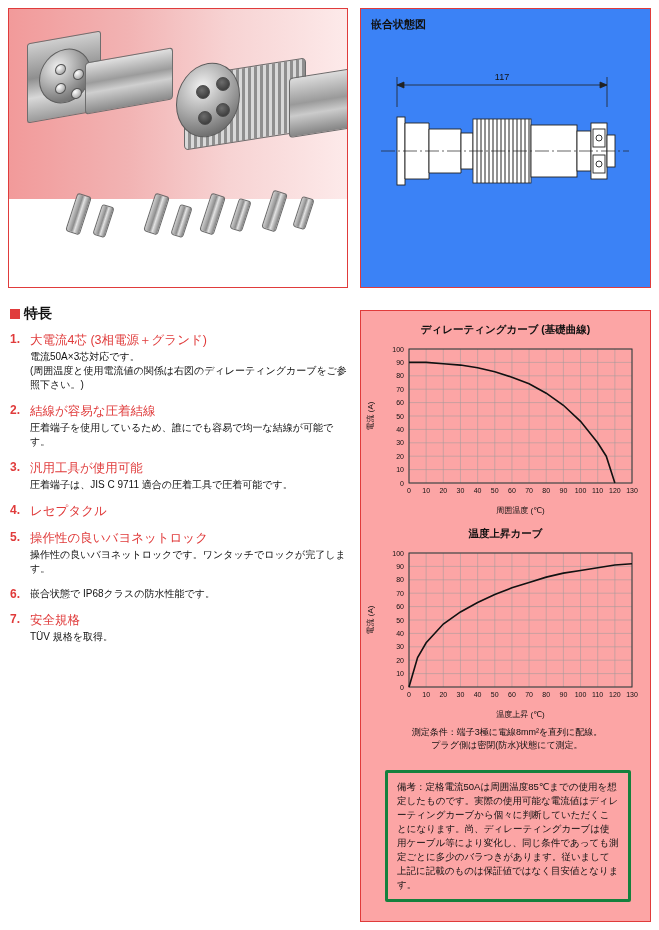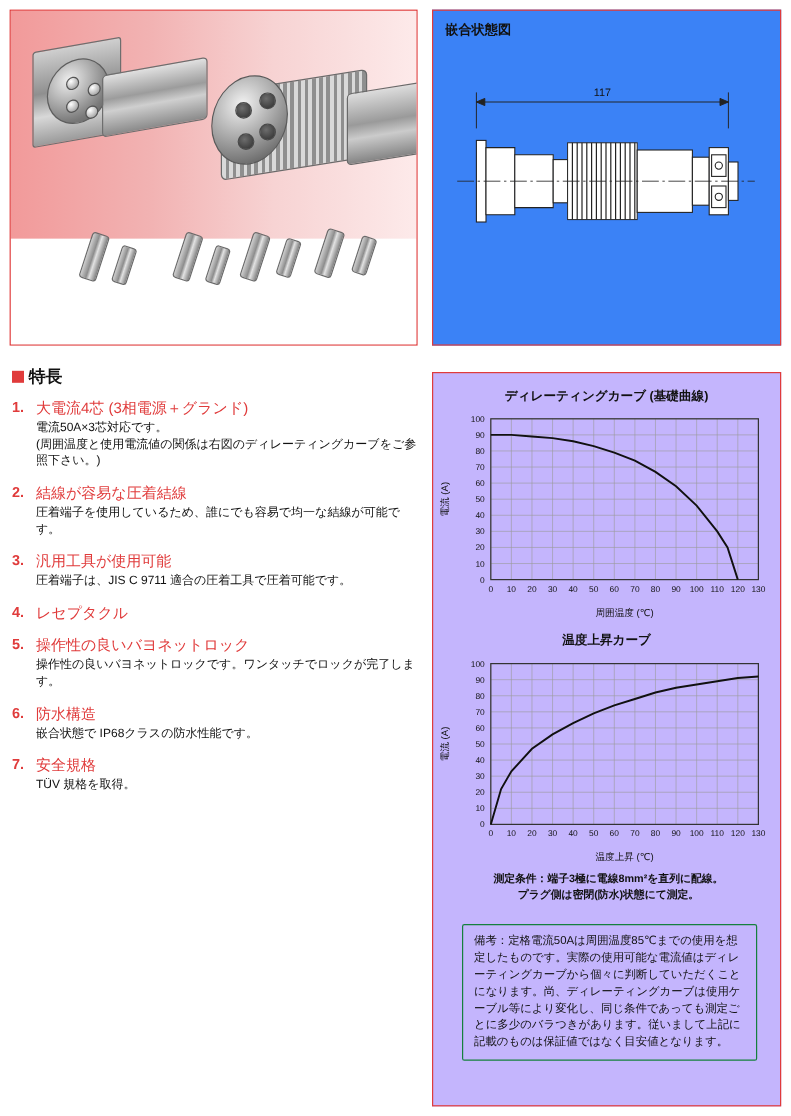--- a/index.html
+++ b/index.html
@@ -81,21 +81,21 @@
 
   .mating-box{
     position:absolute;left:360px;top:8px;width:291px;height:280px;
     border:1px solid #e03b3b;box-sizing:border-box;background:#3b82f6;
   }
   .mating-title{
     position:absolute;left:10px;top:8px;font-size:11px;font-weight:bold;color:#111;
   }
   .curve-box{
     position:absolute;left:360px;top:310px;width:291px;height:612px;
-    border:1px solid #e03b3b;box-sizing:border-box;background:#c4b5fd;
+    border:1px solid #e03b3b;box-sizing:border-box;background:#fca5a5;
   }
 
   
   .feat-head{
     position:absolute;left:10px;top:305px;font-size:14px;font-weight:bold;color:#111;
   }
   .feat-head .sq{
     display:inline-block;width:10px;height:10px;background:#e03b3b;margin-right:4px;
     vertical-align:middle;
   }
@@ -119,25 +119,25 @@
   
   .dim-label{font-size:9px;fill:#111;}
   
   .chart-title{
     text-align:center;font-size:10.5px;font-weight:bold;margin:0;color:#111;
   }
   .axis-label{font-size:8px;fill:#111;}
   .tick{font-size:7px;fill:#111;}
   .note{
     position:absolute;left:372px;top:726px;width:270px;
-    font-size:9px;line-height:13px;color:#111;text-align:center;font-weight:bold;
+    font-size:9px;line-height:13px;color:#111;text-align:center;
   }
   .remark{
     position:absolute;left:385px;top:770px;width:246px;
-    border:1px solid #15803d;box-sizing:border-box;padding:7px 9px;
+    border:3px solid #15803d;box-sizing:border-box;padding:7px 9px;
     font-size:9.5px;line-height:14px;color:#111;border-radius:2px;
   }
 </style>
 </head>
 <body>
 
 <div class="photo-box">
   <div class="photo-grad"></div>
   <div class="photo-white"></div>
 
@@ -250,21 +250,20 @@
     <span class="num">4.</span>
     <div class="ttl">レセプタクル</div>
   </div>
   <div class="feat">
     <span class="num">5.</span>
     <div class="ttl">操作性の良いバヨネットロック</div>
     <div class="body" style="white-space:pre-line">操作性の良いバヨネットロックです。ワンタッチでロックが完了します。</div>
   </div>
   <div class="feat">
     <span class="num">6.</span>
-    <div class="ttl">防水構造</div>
     <div class="body" style="white-space:pre-line">嵌合状態で IP68クラスの防水性能です。</div>
   </div>
   <div class="feat">
     <span class="num">7.</span>
     <div class="ttl">安全規格</div>
     <div class="body" style="white-space:pre-line">TÜV 規格を取得。</div>
   </div>
 </div>
 
 <div class="curve-box">

